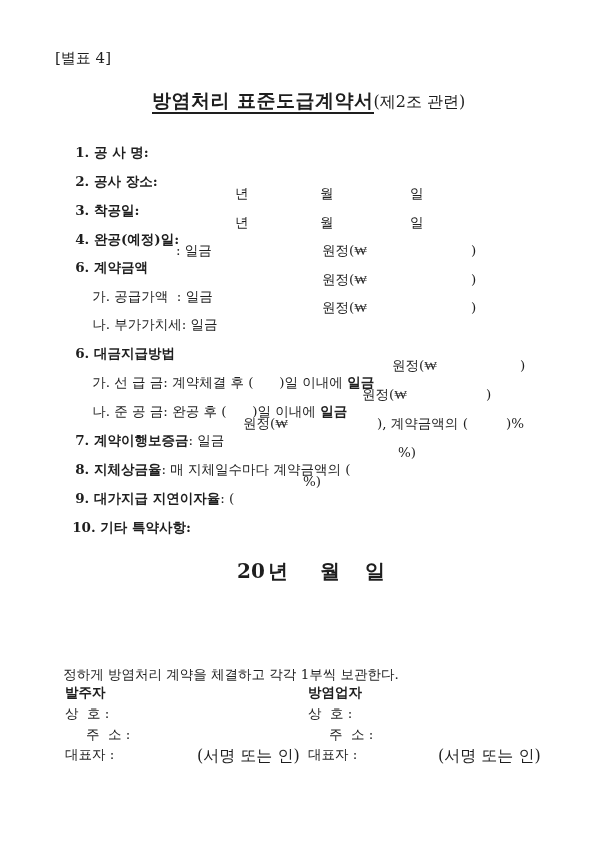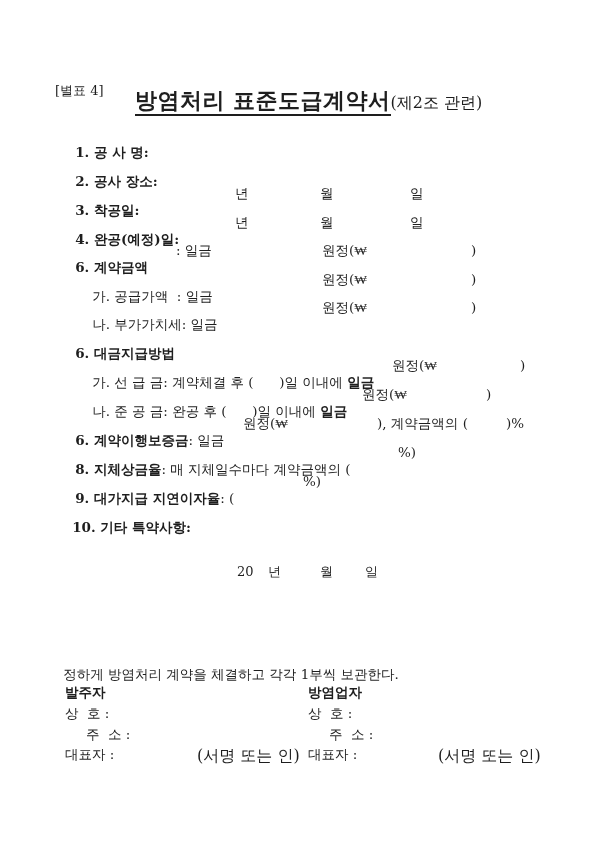--- a/index.html
+++ b/index.html
@@ -19,31 +19,31 @@
     width:600px;
     line-height:17px;
     white-space:pre;
   }
   .row span{white-space:pre;}
   .b{font-weight:bold;}
   .abs{position:absolute;top:0;}
   .pl55{padding-left:55px;}
   .pl58{padding-left:58px;}
   .pl75{padding-left:75px;}
-  .annex{font-size:13px;margin-top:32px;}
+  .annex{font-size:15px;}
   .title-row{text-align:center;}
   .title-main{
     font-weight:bold;
-    font-size:22px;
+    font-size:19px;
     letter-spacing:0.5px;
     border-bottom:2px solid currentColor;
     padding-bottom:1px;
   }
   .title-note{font-size:16px;}
-  .date-row{font-weight:normal;font-size:13px;}
+  .date-row{font-weight:bold;font-size:20px;}
   .para1{
     position:absolute;
     left:46px;
     width:524px;
     text-align:justify;
     text-align-last:justify;
     line-height:17px;
     white-space:normal;
   }
   .para2{
@@ -118,21 +118,21 @@
     <span class="abs" style="left:520px;">)</span>
   </div>
 
   <div class="row pl75" style="top:386px;">
     <span>나. 준 공 금: 완공 후 (      )일 이내에 </span><span class="b">일금</span>
     <span class="abs" style="left:362px;">원정(₩</span>
     <span class="abs" style="left:486px;">)</span>
   </div>
 
   <div class="row pl58" style="top:415px;">
-    <span class="b">6. 계약이행보증금</span><span>: 일금</span>
+    <span class="b">7. 계약이행보증금</span><span>: 일금</span>
     <span class="abs" style="left:243px;">원정(₩</span>
     <span class="abs" style="left:377px;">), 계약금액의 (</span>
     <span class="abs" style="left:506px;">)%</span>
   </div>
 
   <div class="row pl58" style="top:444px;">
     <span class="b">8. 지체상금율</span><span>: 매 지체일수마다 계약금액의 (</span>
     <span class="abs" style="left:398px;">%)</span>
   </div>
 

